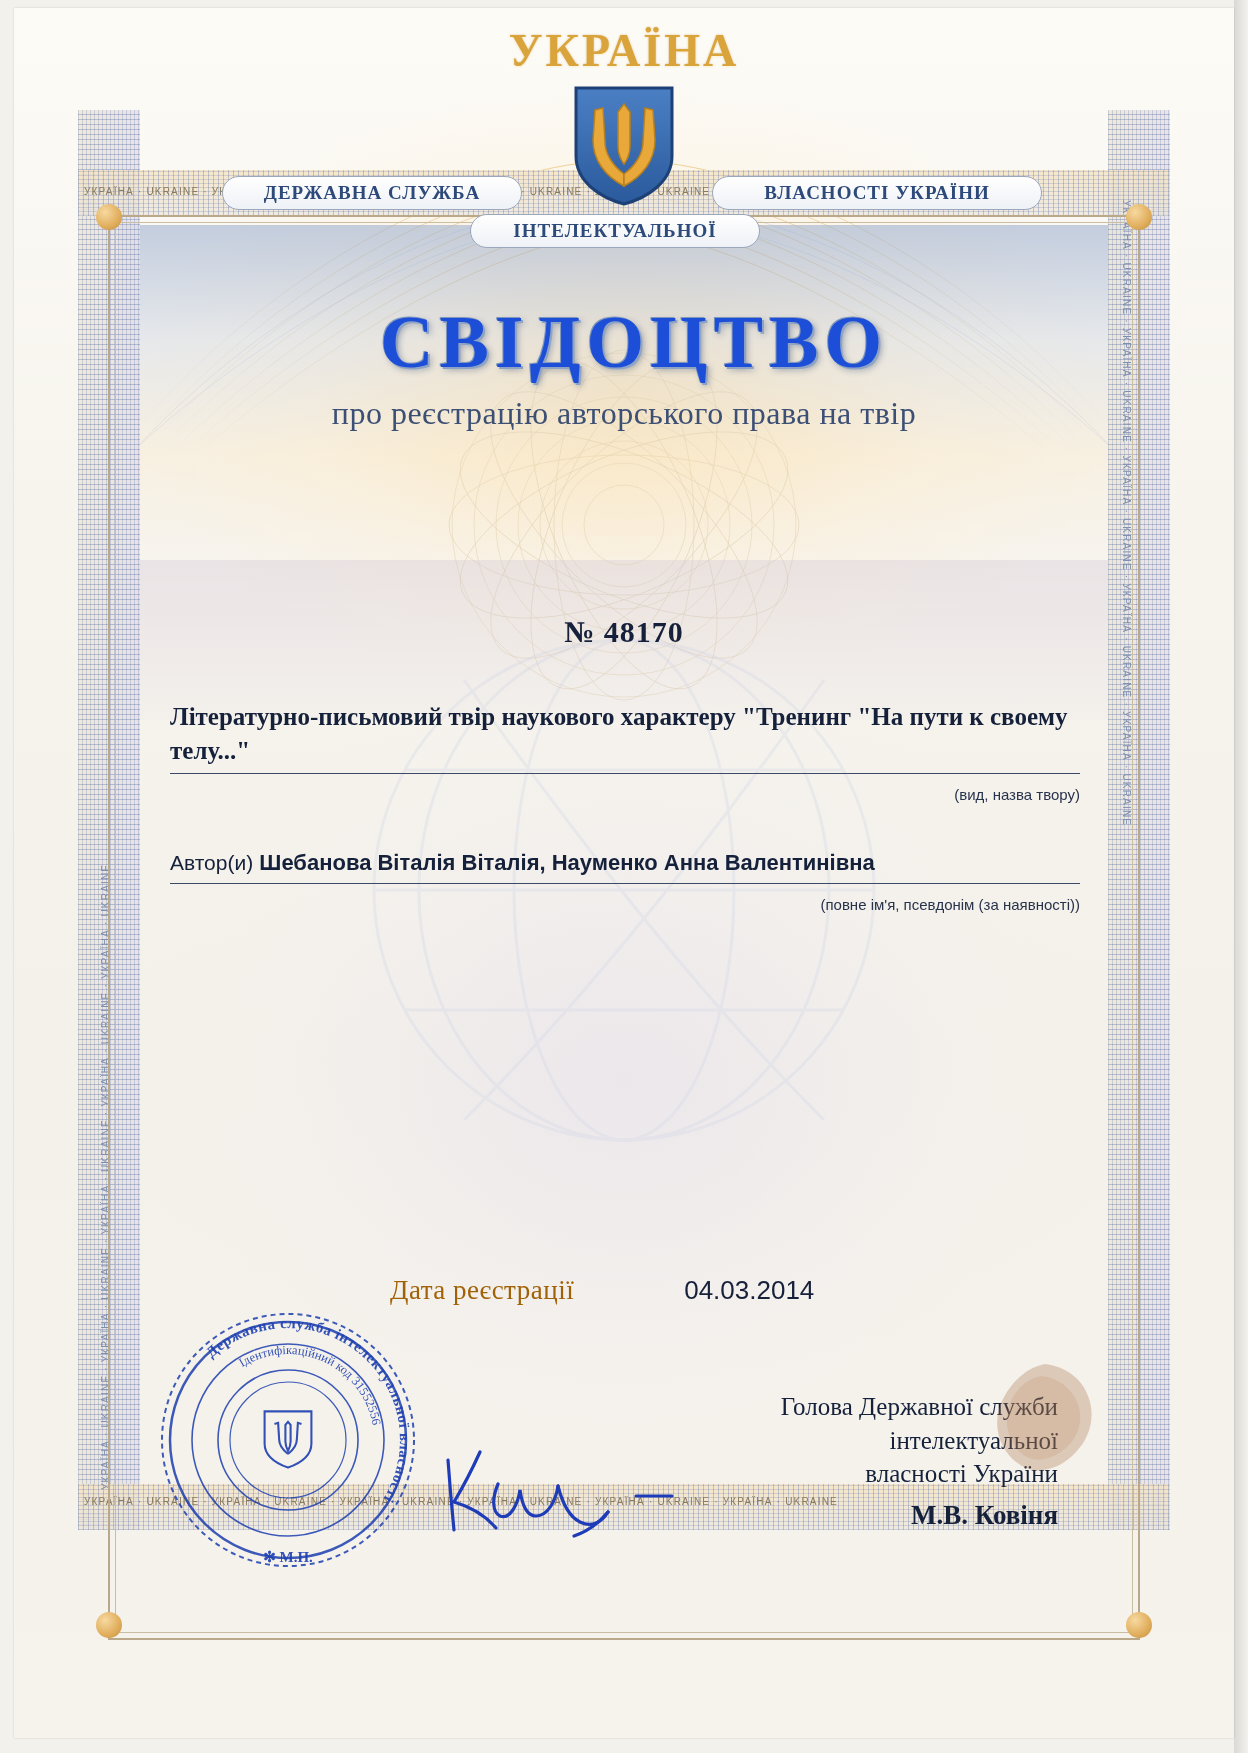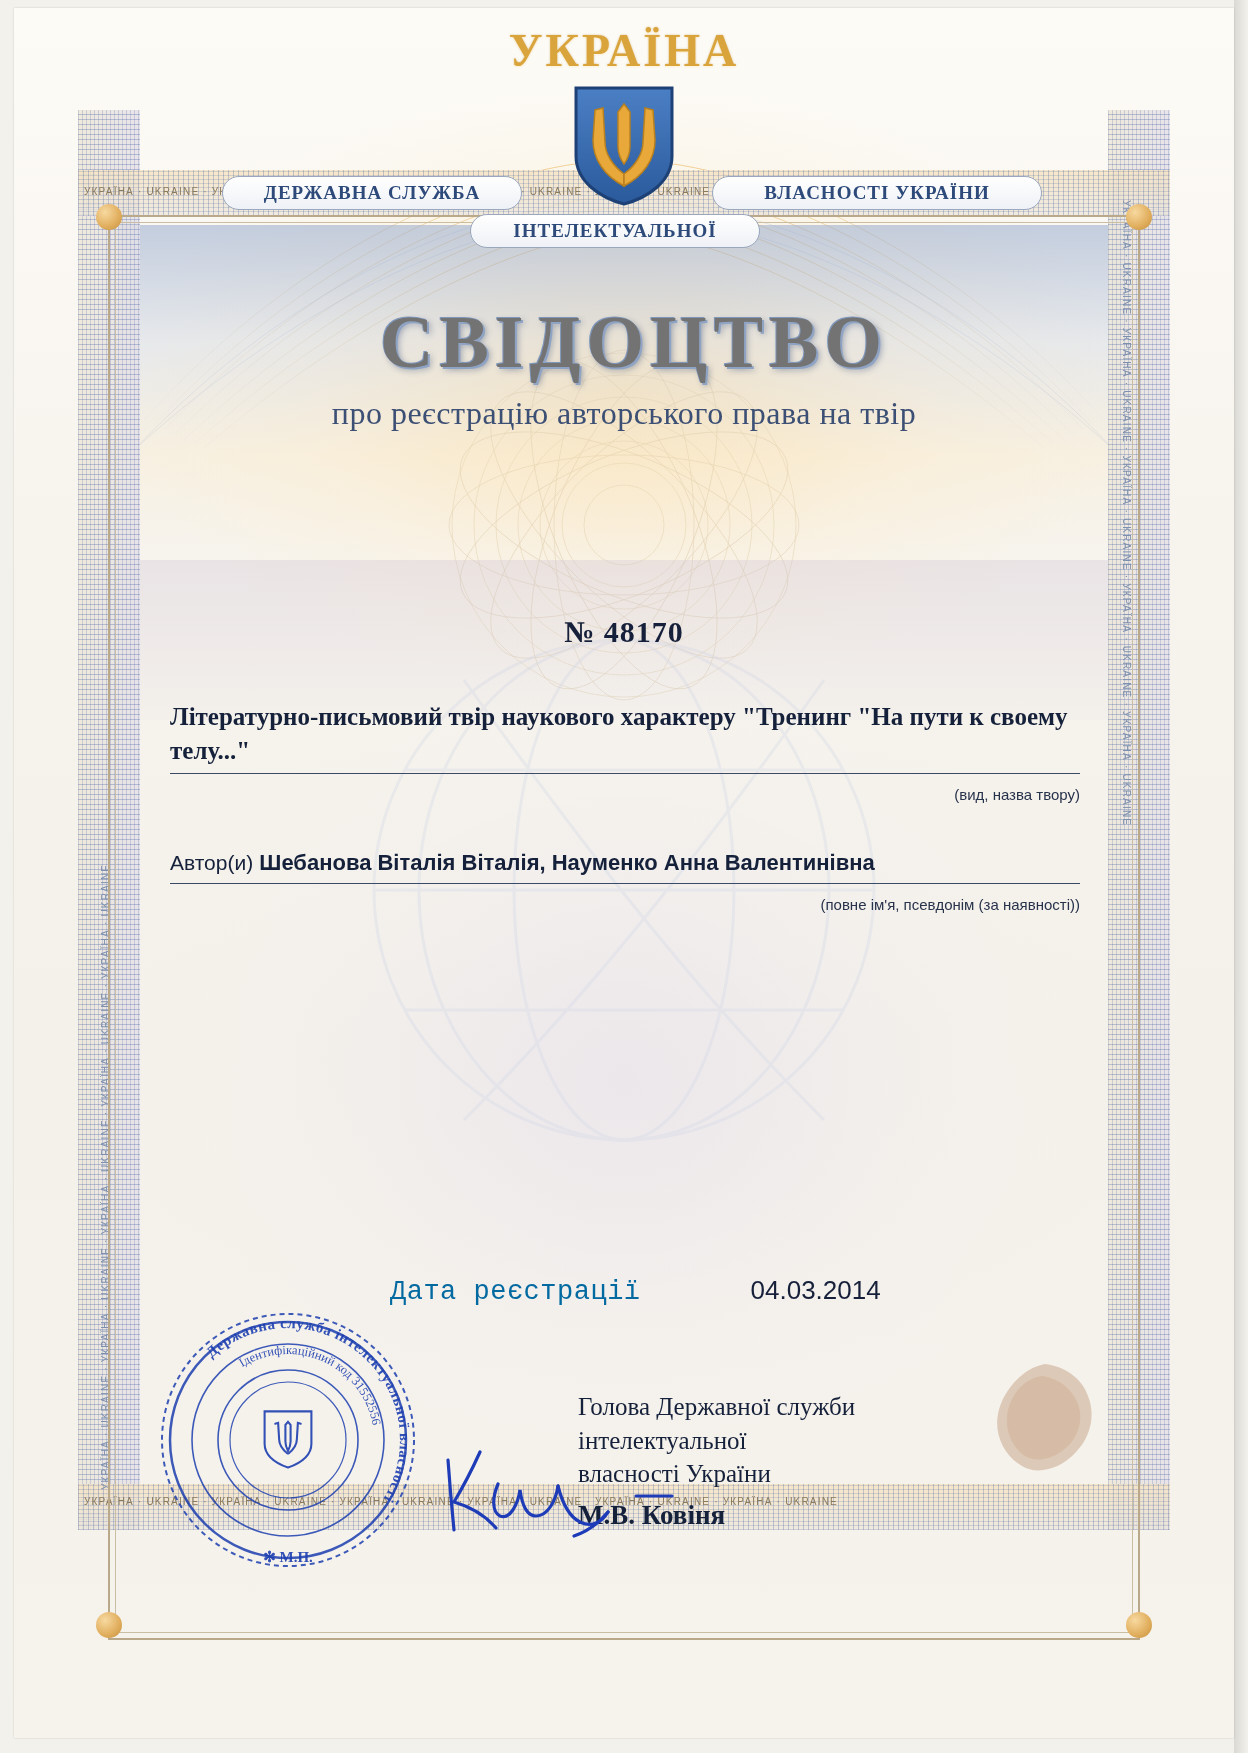--- a/index.html
+++ b/index.html
@@ -214,21 +214,21 @@
   .title-main {
     position: absolute;
     left: 0;
     right: 0;
     top: 300px;
     text-align: center;
     font-family: "Liberation Serif", serif;
     font-size: 74px;
     font-weight: bold;
     letter-spacing: 6px;
-    color: #737373;
+    color: #1d4ed8;
     text-shadow:
       2px 2px 0 #8fa4c4,
       -1px -1px 0 #7f97bb,
       3px 3px 6px rgba(60,80,120,0.45);
     padding-left: 20px;
   }
   .title-sub {
     position: absolute;
     left: 0;
     right: 0;
@@ -288,37 +288,38 @@
 
   .date-row {
     position: absolute;
     left: 390px;
     top: 1275px;
     width: 700px;
     display: flex;
     align-items: baseline;
   }
   .date-label {
-    font-family: Liberation Mono, monospace;
+    font-family: Liberation Serif, serif;
     font-size: 27px;
-    color: #0369a1;
+    color: #a16207;
     letter-spacing: 0.5px;
   }
   .date-value {
     margin-left: 110px;
     font-family: "Liberation Sans", sans-serif;
     font-size: 26px;
     color: #16203a;
   }
 
   .signatory {
     position: absolute;
     right: 190px;
     top: 1390px;
     width: 480px;
+    text-align: right;
     font-family: "Liberation Serif", serif;
     font-size: 25px;
     color: #15203a;
     line-height: 1.34;
   }
   .signatory .name {
     font-weight: bold;
     font-size: 27px;
     margin-top: 6px;
   }

